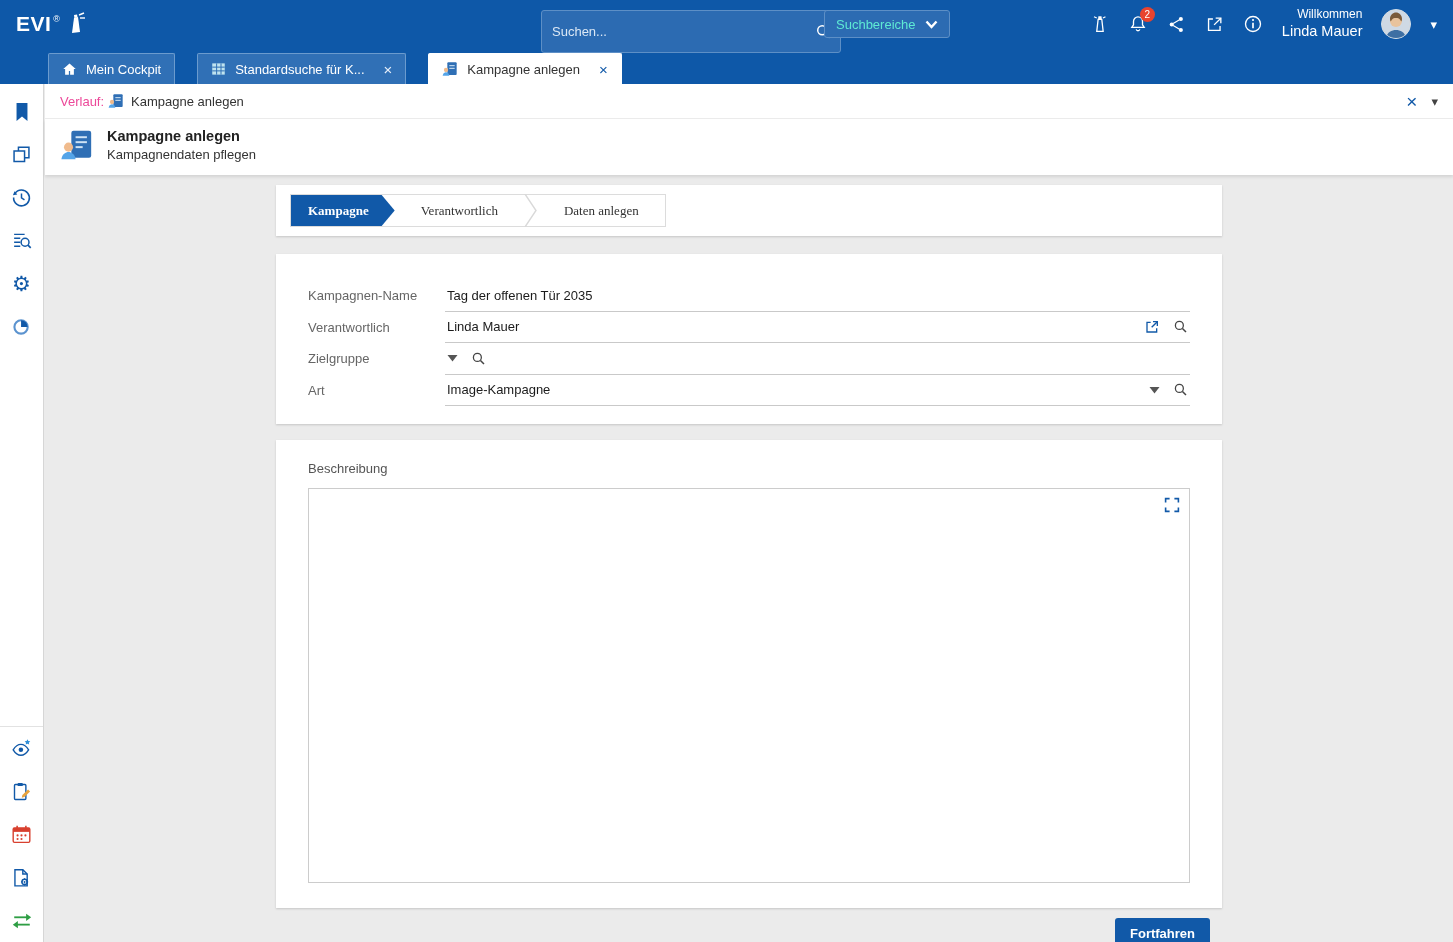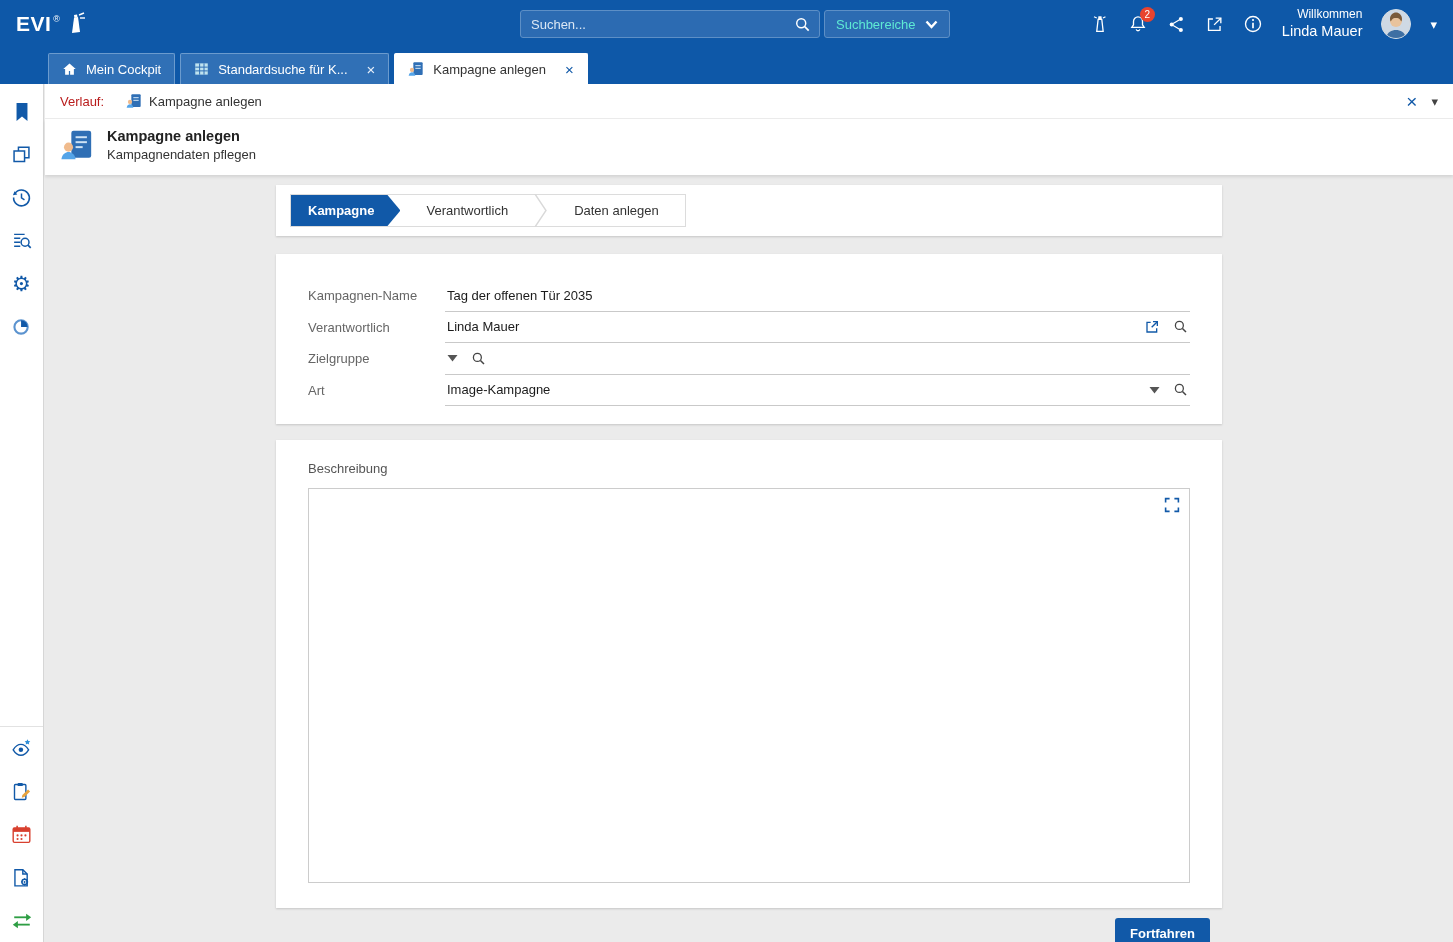--- a/index.html
+++ b/index.html
@@ -12,21 +12,21 @@
 
   
   .topbar {
     position:relative; height:48px; background:#0e58a8;
     display:flex; align-items:center; color:#fff;
   }
   .logo { margin-left:16px; display:flex; align-items:flex-start; gap:2px; cursor:default; }
   .logo-text { font-size:21px; font-weight:bold; letter-spacing:.5px; }
   .logo-sup { font-size:9px; margin-top:2px; }
   .search-wrap {
-    position:absolute; left:520px; top:10px; width:300px; height:28px;
+    position:absolute; left:541px; top:10px; width:300px; height:43px;
     background:#2c6bb2; border:1px solid #5d8fc6; border-radius:3px;
     display:flex; align-items:center;
   }
   .search-wrap input {
     flex:1; background:transparent; border:none; outline:none;
     color:#fff; font-size:13px; padding:0 10px; font-family:inherit;
   }
   .search-wrap input::placeholder { color:#dce8f5; }
   .search-btn { padding:0 8px; cursor:pointer; }
   .scopes-btn {
@@ -47,21 +47,21 @@
   .welcome-l2 { font-size:14.5px; }
   .avatar {
     width:30px; height:30px; border-radius:50%; overflow:hidden;
     background:#e9c9a5; cursor:pointer; border:1px solid #cfe0f0;
   }
   .chev-glyph { font-size:13px; cursor:pointer; }
 
   
   .tabbar {
     height:36px; background:#0e58a8; display:flex; align-items:flex-end;
-    padding-left:48px; gap:5px;
+    padding-left:48px; gap:22px;
   }
   .tab {
     height:31px; display:flex; align-items:center; gap:9px; padding:0 13px;
     font-size:13px; color:#fff; background:#3070b6;
     border:1px solid #6b9bce; border-bottom:none; border-radius:2px 2px 0 0;
     cursor:pointer; white-space:nowrap;
   }
   .tab.active { background:#fff; color:#333; border-color:#fff; }
   .tab-close { font-size:15px; margin-left:10px; line-height:1; color:#e8f0fa; }
   .tab.active .tab-close { color:#1159a8; }
@@ -79,41 +79,41 @@
   .side-spacer { flex:1; }
   .side-divider { width:100%; border-top:1px solid #e2e2e2; }
   .gear-glyph { font-size:21px; color:#1159a8; line-height:1; }
 
   
   .main { position:absolute; top:84px; left:45px; right:0; bottom:0; display:flex; flex-direction:column; }
   .history-row {
     height:35px; background:#fff; display:flex; align-items:center;
     padding:0 15px; font-size:13px; color:#333; border-bottom:1px solid #ececec;
   }
-  .history-label { color:#b91c1c; margin-right:22px; }
+  .history-label { color:#ec4899; margin-right:4px; }
   .history-item { display:flex; align-items:center; gap:7px; cursor:pointer; }
   .history-right { margin-left:auto; display:flex; align-items:center; gap:14px; }
   .hist-close { color:#1159a8; font-size:19px; cursor:pointer; line-height:1; }
   .hist-collapse { color:#444; font-size:13px; cursor:pointer; }
 
   .page-header {
     background:#fff; display:flex; align-items:center; gap:13px;
     padding:9px 15px 13px; box-shadow:0 2px 3px rgba(0,0,0,.10);
     position:relative; z-index:2;
   }
   .page-title { font-size:14.5px; font-weight:bold; color:#222; }
   .page-subtitle { font-size:13px; color:#333; margin-top:3px; }
 
   .content { flex:1; overflow:auto; display:flex; flex-direction:column; align-items:center; }
   .col { width:946px; }
   .card { background:#fff; box-shadow:0 1px 2px rgba(0,0,0,.16); }
 
   
   .steps-card { margin-top:10px; padding:9px 14px; }
-  .steps { display:flex; border:1px solid #dcdcdc; height:33px; width:fit-content; align-items:stretch; }
+  .steps { display:flex; border:1px solid #dcdcdc; height:33px; width:fit-content; align-items:stretch;font-family:Liberation Serif, serif; }
   .step-active {
     background:#1159a8; color:#fff; font-weight:bold; font-size:13px;
     display:flex; align-items:center; padding:0 26px 0 17px; cursor:pointer;
     clip-path:polygon(0 0, calc(100% - 13px) 0, 100% 50%, calc(100% - 13px) 100%, 0 100%);
   }
   .step { display:flex; align-items:center; padding:0 26px; font-size:13px; color:#333; cursor:pointer; }
   .step-sep { display:flex; align-items:center; }
 
   
   .form-card { margin-top:18px; padding:26px 32px 18px; }

